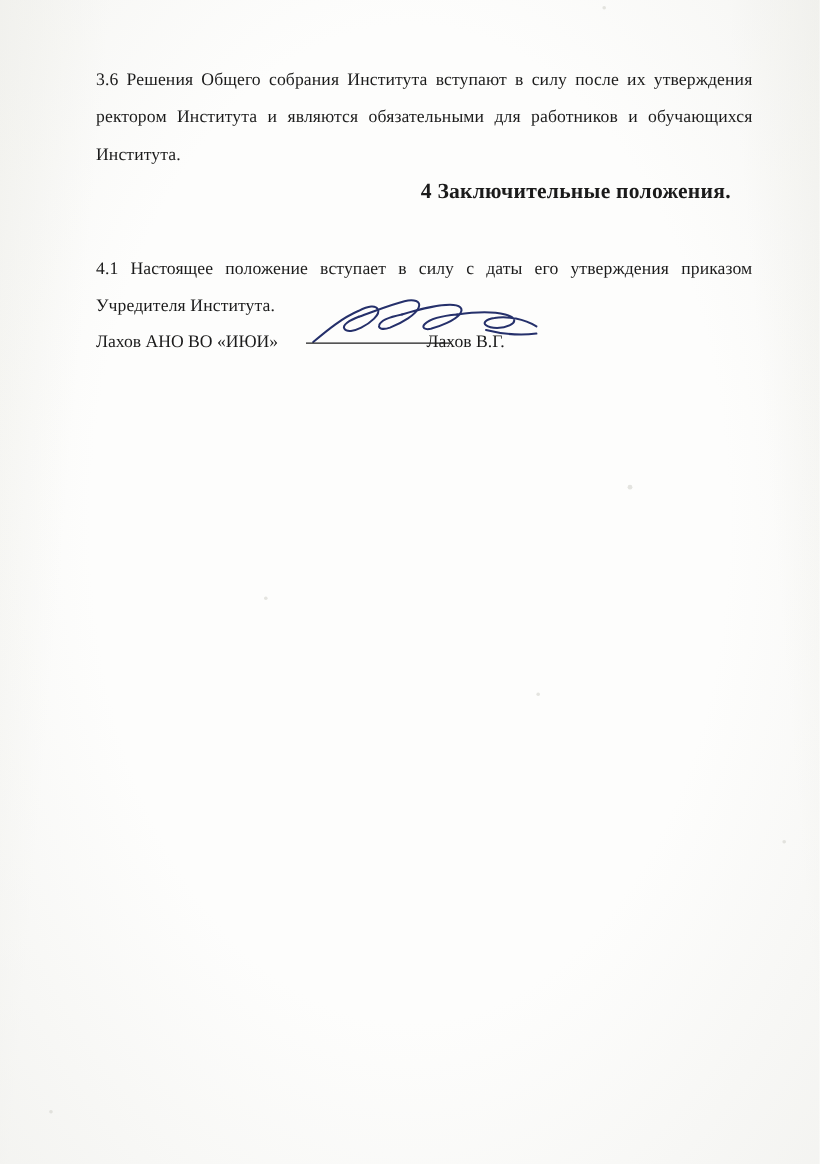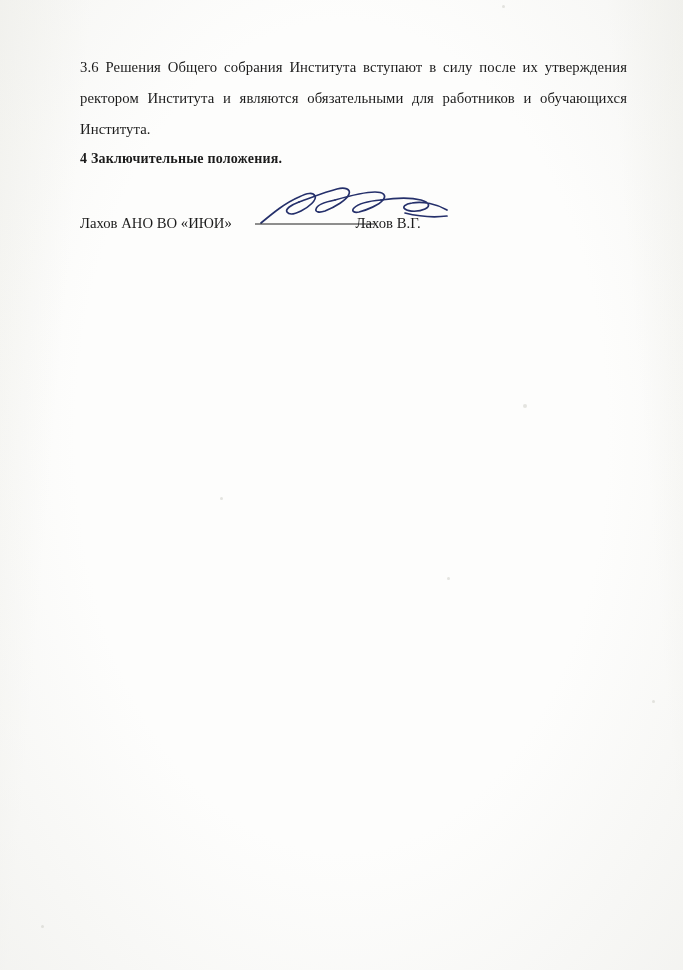--- a/index.html
+++ b/index.html
@@ -42,22 +42,22 @@
     line-height: 31px;
     text-align: justify;
     text-justify: inter-word;
     letter-spacing: 0.1px;
   }
   .para-1 {
     margin-bottom: 34px;
   }
   .heading {
     margin: 0 0 36px 0;
-    text-align: left;
-    font-size: 14px;
+    text-align: right;
+    font-size: 18px;
     font-weight: bold;
     line-height: 28px;
     letter-spacing: 0.2px;
     padding-right: 18px;
   }
   .para-2 {
     margin-bottom: 22px;
     text-align: left;
   }
   .sign-row {
@@ -104,20 +104,21 @@
   <div class="speck" style="left:41px; top:925px; width:3px; height:3px;"></div>
   <div class="speck" style="left:502px; top:5px; width:3px; height:3px;"></div>
   <div class="speck" style="left:652px; top:700px; width:3px; height:3px;"></div>
 
   <div class="content">
 
     <p class="para para-1">3.6 Решения Общего собрания Института вступают в силу после их утверждения ректором Института и являются обязательными для работников и обучающихся Института.</p>
 
     <p class="heading">4 Заключительные положения.</p>
 
+    <p class="para para-2">4.1 Настоящее положение вступает в силу с даты его утверждения приказом Учредителя Института.</p>
 
     <div class="sign-row">
       <span class="sign-left">Лахов АНО ВО «ИЮИ»</span>
       <span class="sign-right">Лахов В.Г.</span>
 
       <span class="signature">
         <svg width="205" height="48" viewBox="0 0 205 48" fill="none" xmlns="http://www.w3.org/2000/svg">
           <g stroke="#25306b" stroke-width="1.7" fill="none" stroke-linecap="round" stroke-linejoin="round">
             <path d="M6 40 C 18 30, 30 20, 44 14 C 52 10, 58 9, 60 13 C 62 17, 54 24, 46 28 C 40 31, 34 32, 32 29 C 30 26, 36 22, 44 19"></path>
             <path d="M44 19 C 58 14, 70 9, 82 6 C 90 4, 96 6, 94 11 C 92 17, 80 24, 70 28 C 64 30, 60 29, 61 26 C 62 22, 70 19, 80 17"></path>

